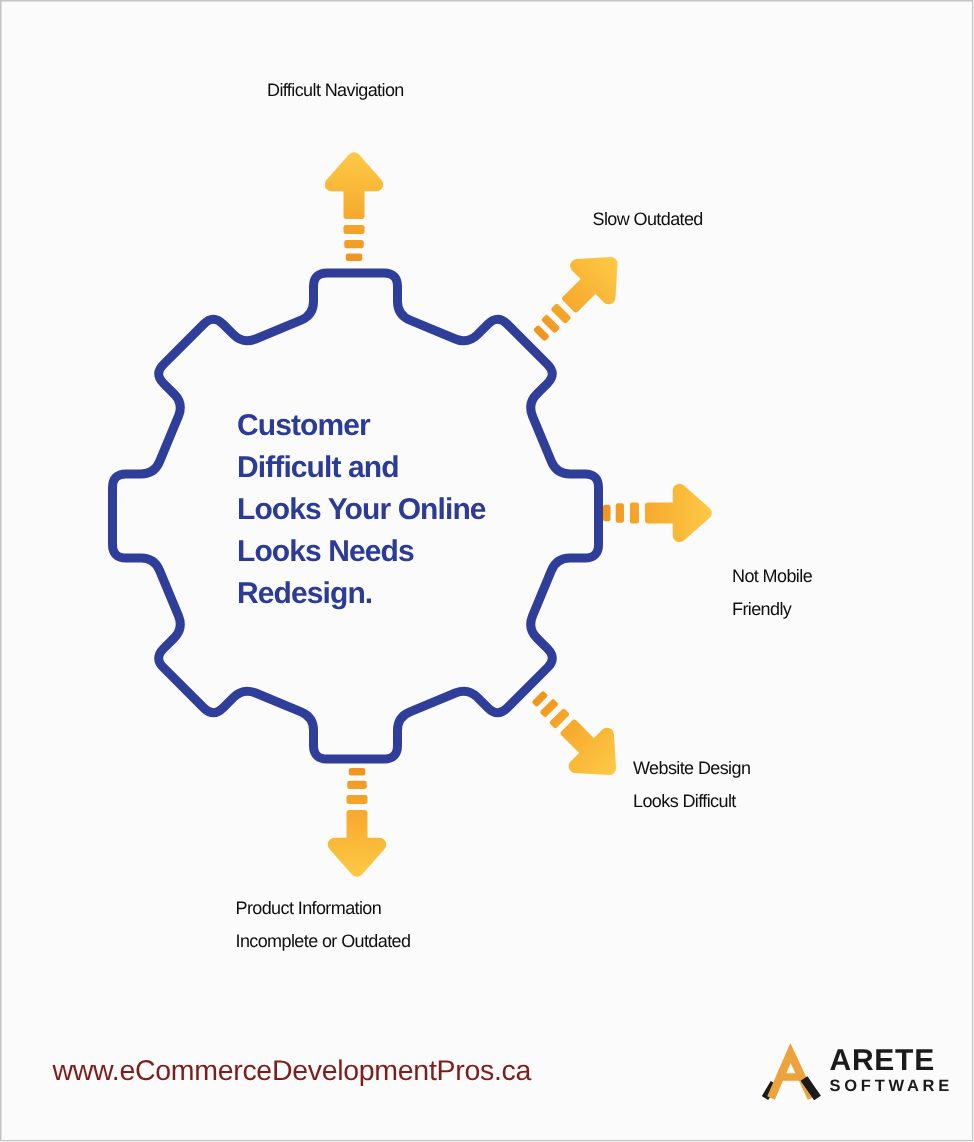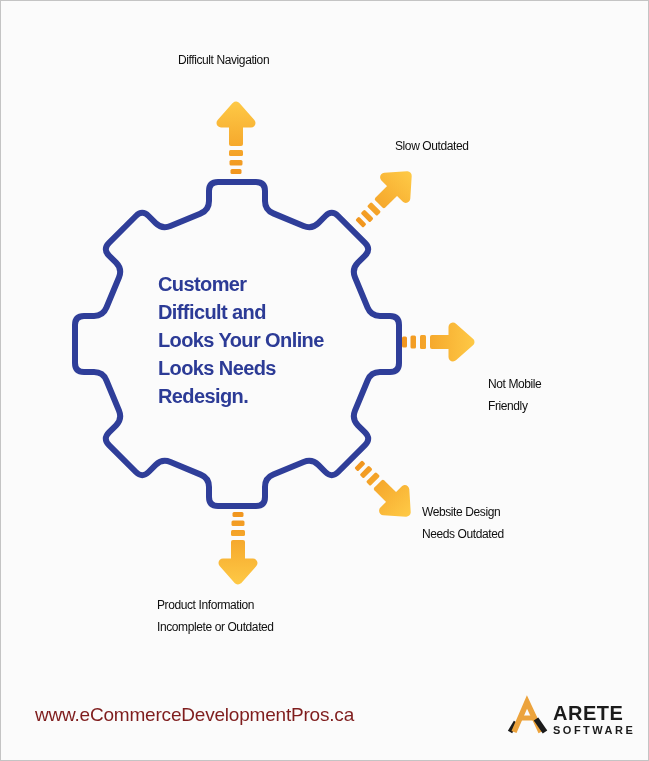--- a/index.html
+++ b/index.html
@@ -47,21 +47,21 @@
   .footer{
     position:absolute;left:0;bottom:0;width:100%;height:70px;
   }
   .site-url{
     position:absolute;left:34px;top:14px;
     font-size:19px;font-weight:400;letter-spacing:-0.2px;
     color:#7f1d1d;white-space:nowrap;
   }
   .logo{
     position:absolute;left:506px;top:0px;
-    display:flex;align-items:flex-end;
+    display:flex;align-items:flex-start;
   }
   .logo-glyph{display:block;margin-top:4px;}
   .logo-text{margin-left:4px;margin-top:9px;}
   .logo-name{
     font-size:20px;font-weight:bold;letter-spacing:0.5px;
     line-height:17px;color:var(--logo-black);
   }
   .logo-sub{
     font-size:11px;font-weight:600;letter-spacing:2.5px;
     line-height:11px;color:var(--logo-black);margin-top:3px;
@@ -104,21 +104,21 @@
     <div>Slow Outdated</div>
   </div>
 
   <div class="callout" style="left:487px;top:328px;margin-top:44px;">
     <div>Not Mobile</div>
     <div>Friendly</div>
   </div>
 
   <div class="callout" style="left:421px;top:500px;">
     <div>Website Design</div>
-    <div>Needs Outdated</div>
+    <div>Looks Difficult</div>
   </div>
 
   <div class="callout" style="left:156px;top:593px;">
     <div>Product Information</div>
     <div>Incomplete or Outdated</div>
   </div>
 
   <div class="gear-title">
     <div>Customer</div>
     <div>Difficult and</div>

